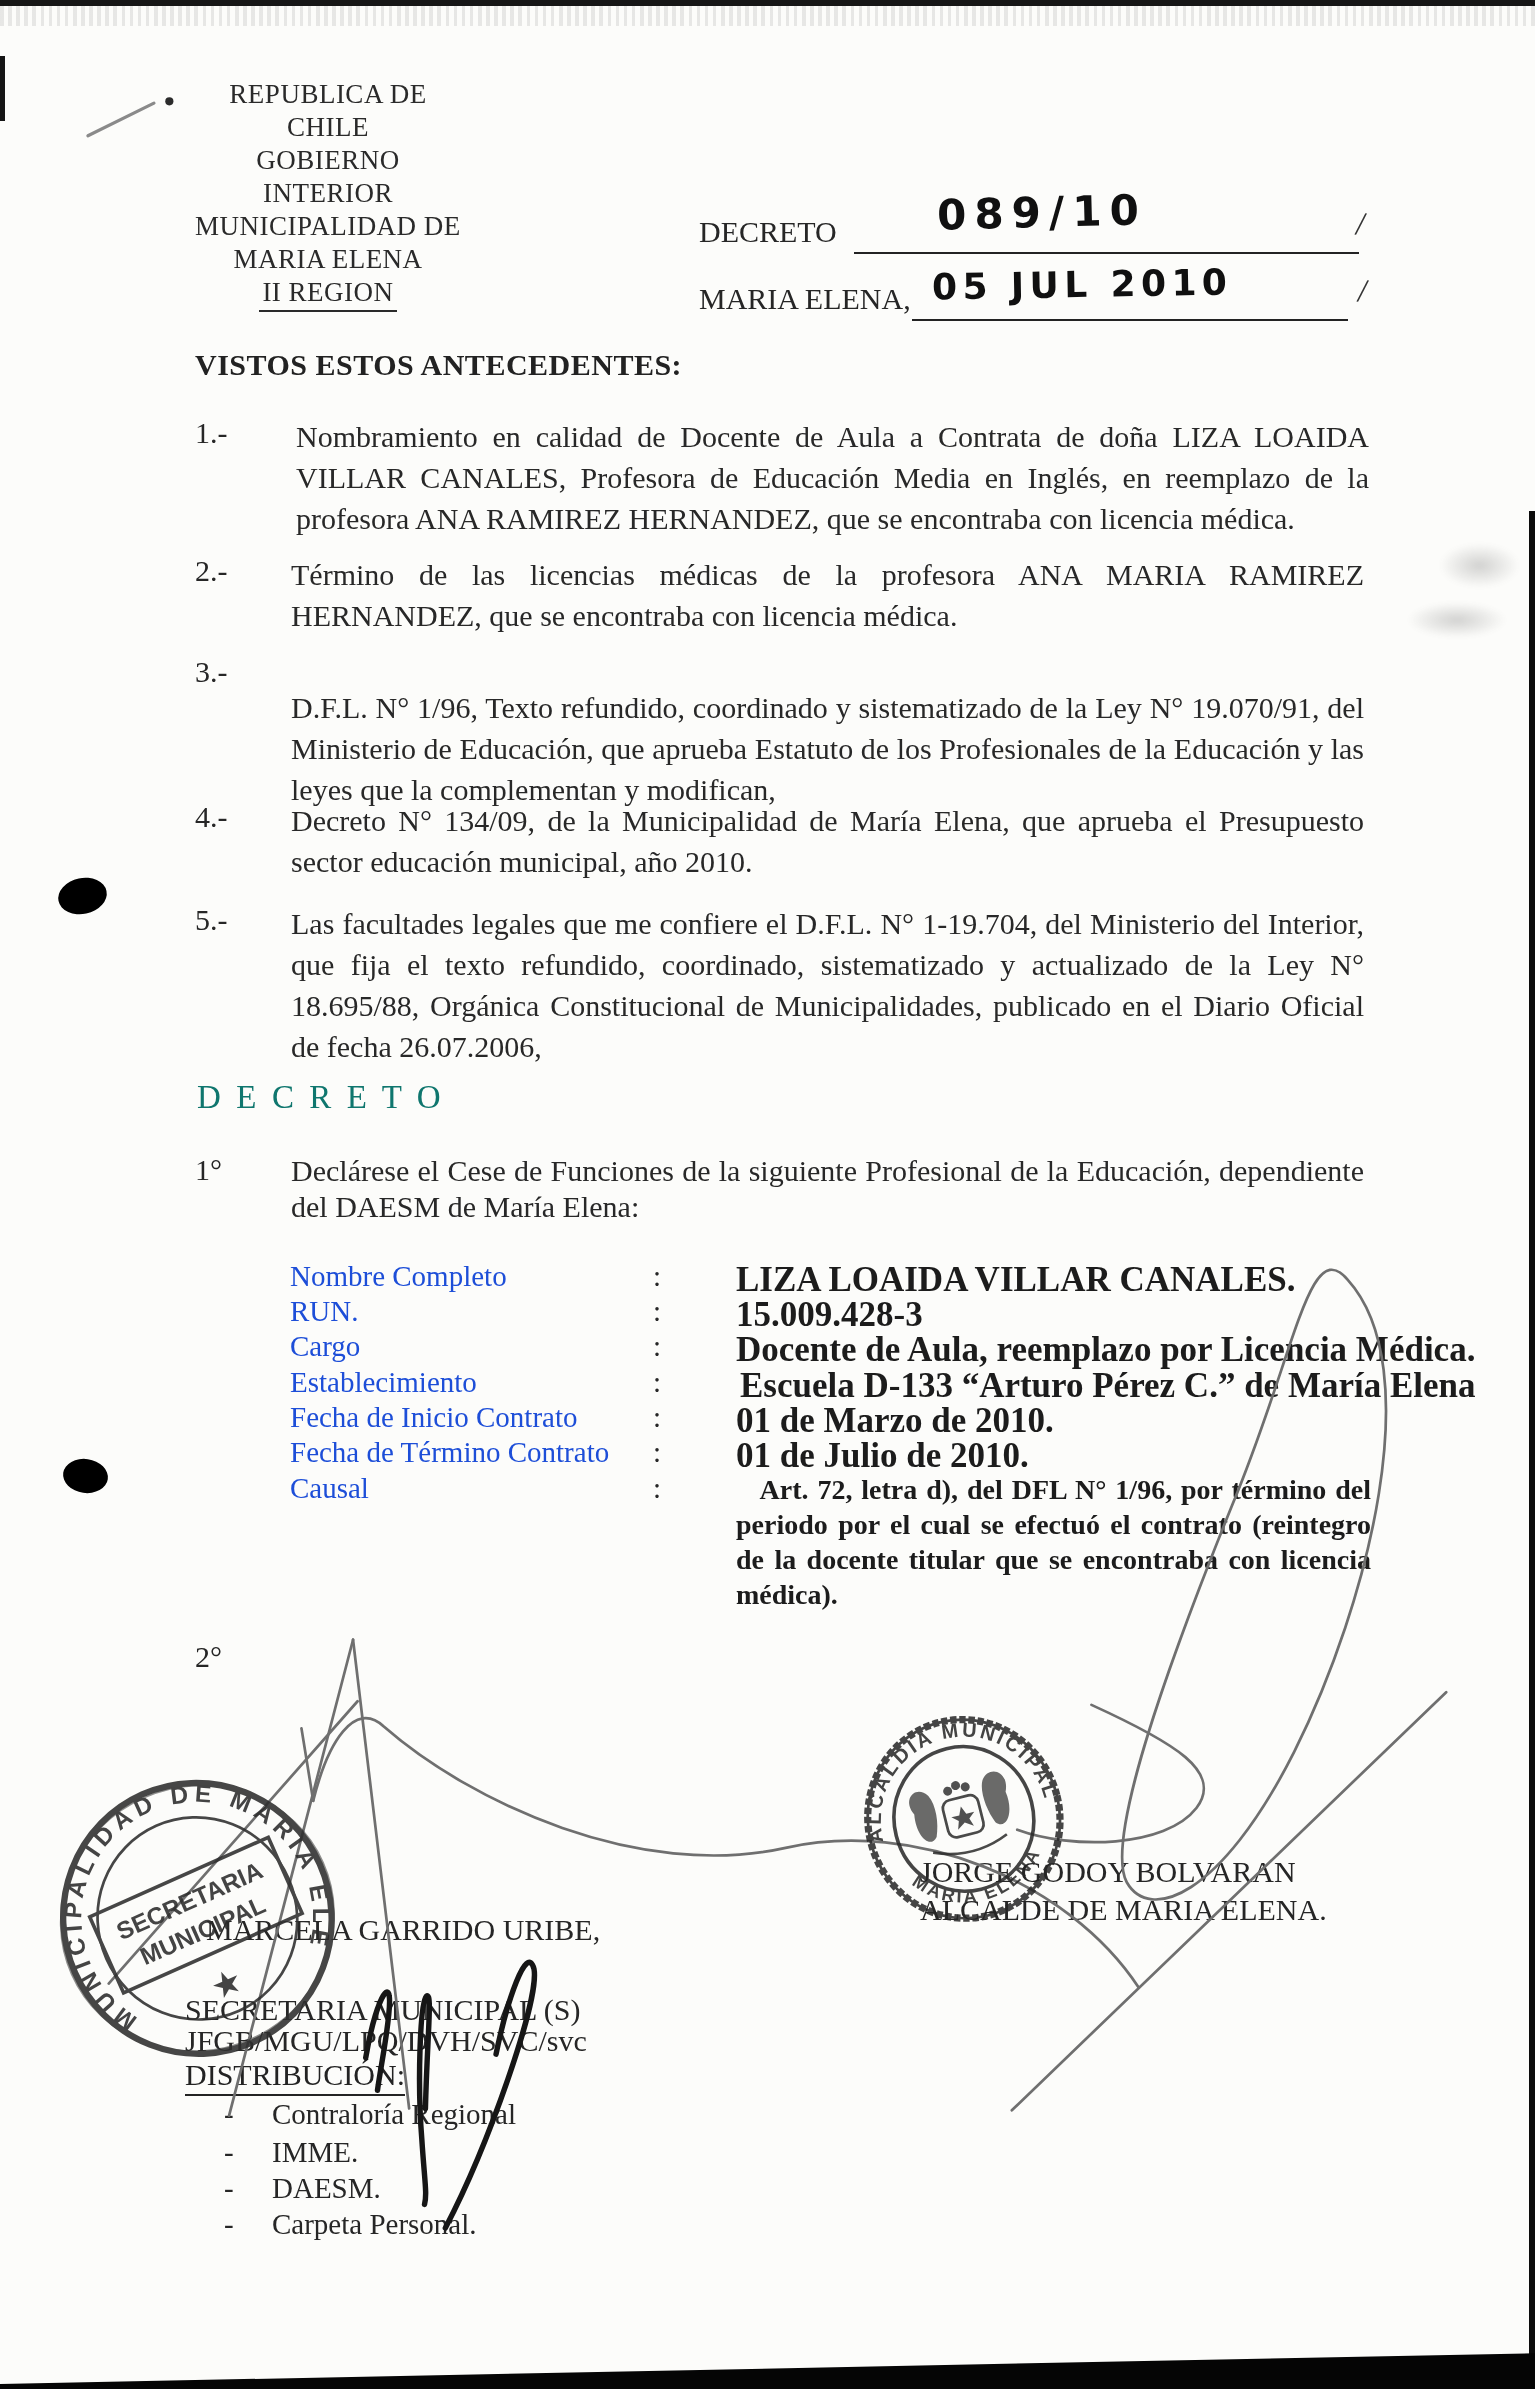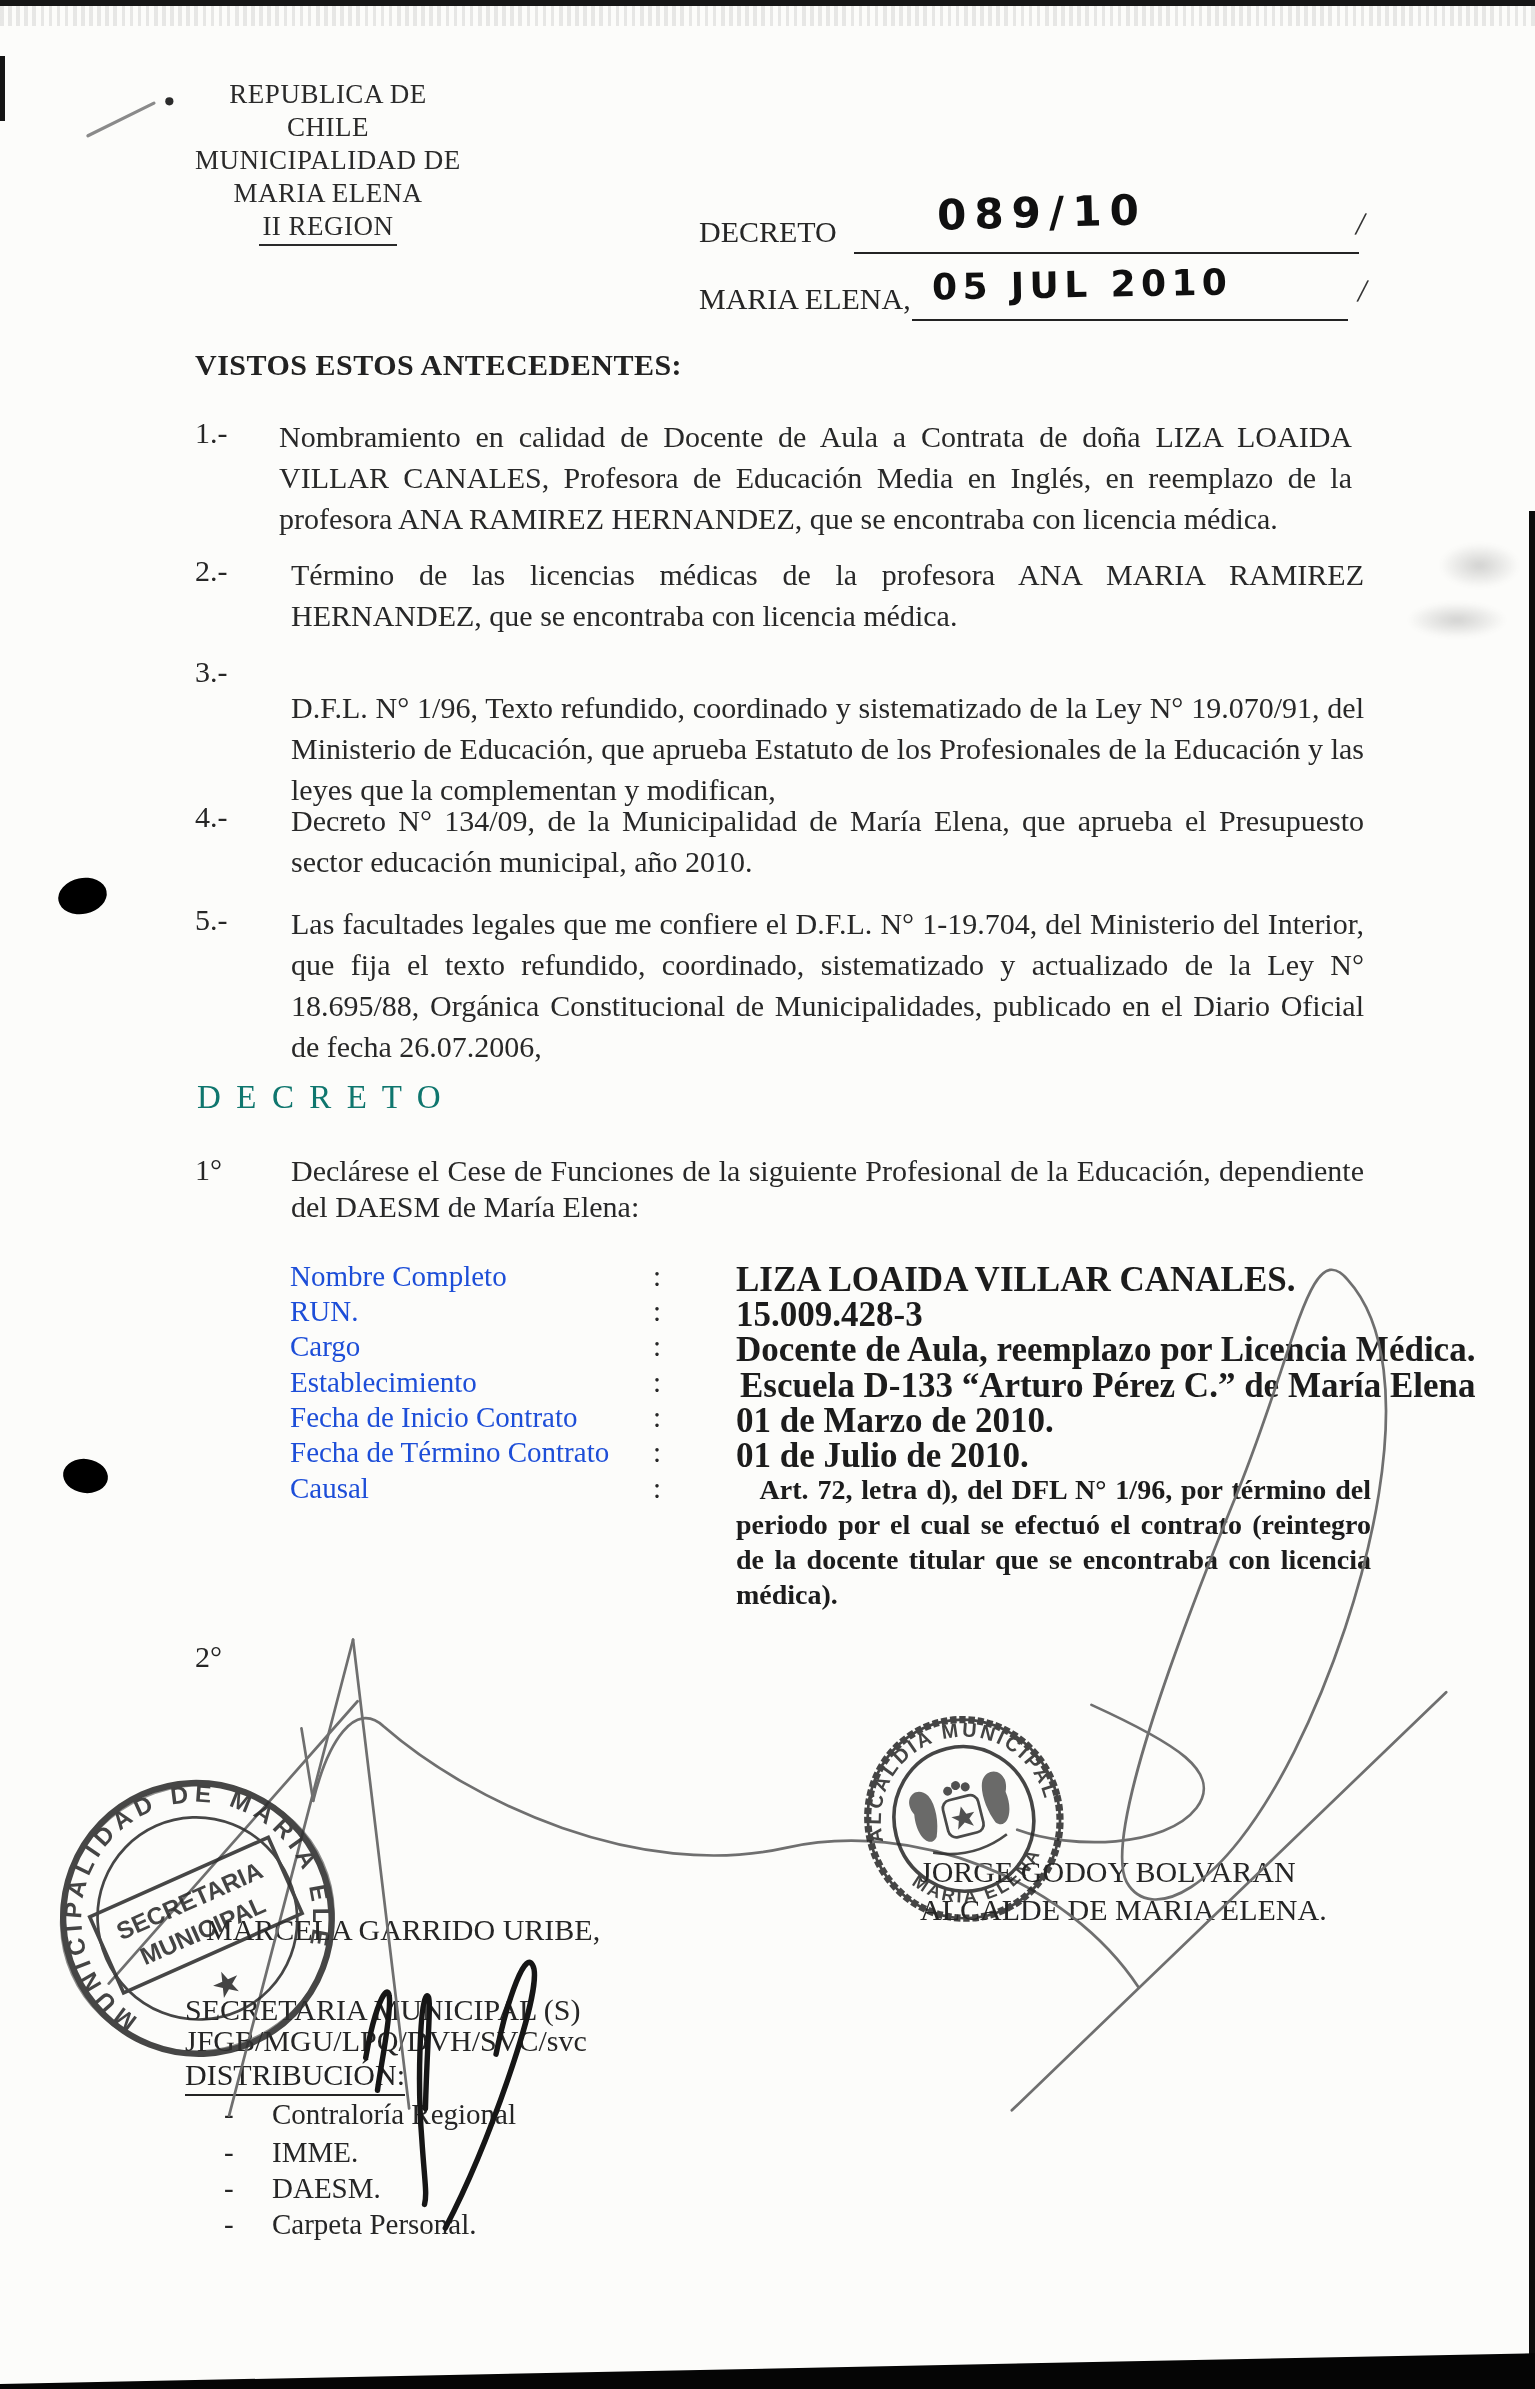--- a/index.html
+++ b/index.html
@@ -58,39 +58,40 @@
   <div class="abs edge-right"></div>
   <div class="abs edge-left-nub"></div>
   <div class="abs bottom-band"></div>
   <div class="abs smudge" style="left:1439px;top:543px;width:81px;height:45px;"></div>
   <div class="abs smudge" style="left:1407px;top:602px;width:100px;height:36px;"></div>
   <div class="abs punch" style="left:58px;top:878px;width:49px;height:36px;transform:rotate(-12deg);"></div>
   <div class="abs punch" style="left:63px;top:1459px;width:45px;height:34px;transform:rotate(8deg);"></div>
 
   <div class="abs header">
     <span class="ln">REPUBLICA DE CHILE</span>
+    <span class="ln">GOBIERNO INTERIOR</span>
     <span class="ln">MUNICIPALIDAD DE</span>
     <span class="ln">MARIA ELENA</span>
     <span class="ln"><span class="underlined">II REGION</span></span>
   </div>
 
   <span class="abs fieldlabel" style="left:699px;top:215px;">DECRETO</span>
   <div class="abs rule" style="left:854px;top:212px;width:505px;height:40px;"></div>
   <span class="abs stamp-ink" style="left:937px;top:188px;font-size:42px;letter-spacing:8.1px;transform:rotate(-1.5deg);">089/10</span>
   <span class="abs slash" style="left:1356px;top:205px;transform:rotate(8deg);">/</span>
 
   <span class="abs fieldlabel" style="left:699px;top:282px;">MARIA ELENA,</span>
   <div class="abs rule" style="left:912px;top:279px;width:436px;height:40px;"></div>
   <span class="abs stamp-ink" style="left:932px;top:264px;font-size:36px;letter-spacing:5.4px;transform:rotate(-1deg);">05 JUL 2010</span>
   <span class="abs slash" style="left:1358px;top:272px;transform:rotate(8deg);">/</span>
 
   <span class="abs vistos" style="left:195px;top:348px;">VISTOS ESTOS ANTECEDENTES:</span>
 
   <span class="abs num" style="left:195px;top:416px;">1.-</span>
-  <p class="abs para" style="left:279px;top:416px;width:1073px;">Nombramiento en calidad de Docente de Aula a Contrata de doña LIZA LOAIDA VILLAR CANALES, Profesora de Educación Media en Inglés, en reemplazo de la profesora ANA RAMIREZ HERNANDEZ, que se encontraba con licencia médica.</p>
+  <p class="abs para" style="left:296px;top:416px;width:1073px;">Nombramiento en calidad de Docente de Aula a Contrata de doña LIZA LOAIDA VILLAR CANALES, Profesora de Educación Media en Inglés, en reemplazo de la profesora ANA RAMIREZ HERNANDEZ, que se encontraba con licencia médica.</p>
 
   <span class="abs num" style="left:195px;top:554px;">2.-</span>
   <p class="abs para" style="left:291px;top:554px;width:1073px;">Término de las licencias médicas de la profesora ANA MARIA RAMIREZ HERNANDEZ, que se encontraba con licencia médica.</p>
 
   <span class="abs num" style="left:195px;top:655px;">3.-</span>
   <p class="abs para" style="left:291px;top:655px;width:1073px;margin-top:32px;">D.F.L. N° 1/96, Texto refundido, coordinado y sistematizado de la Ley N° 19.070/91, del Ministerio de Educación, que aprueba Estatuto de los Profesionales de la Educación y las leyes que la complementan y modifican,</p>
 
   <span class="abs num" style="left:195px;top:800px;">4.-</span>
   <p class="abs para" style="left:291px;top:800px;width:1073px;">Decreto N° 134/09, de la Municipalidad de María Elena, que aprueba el Presupuesto sector educación municipal, año 2010.</p>
 

